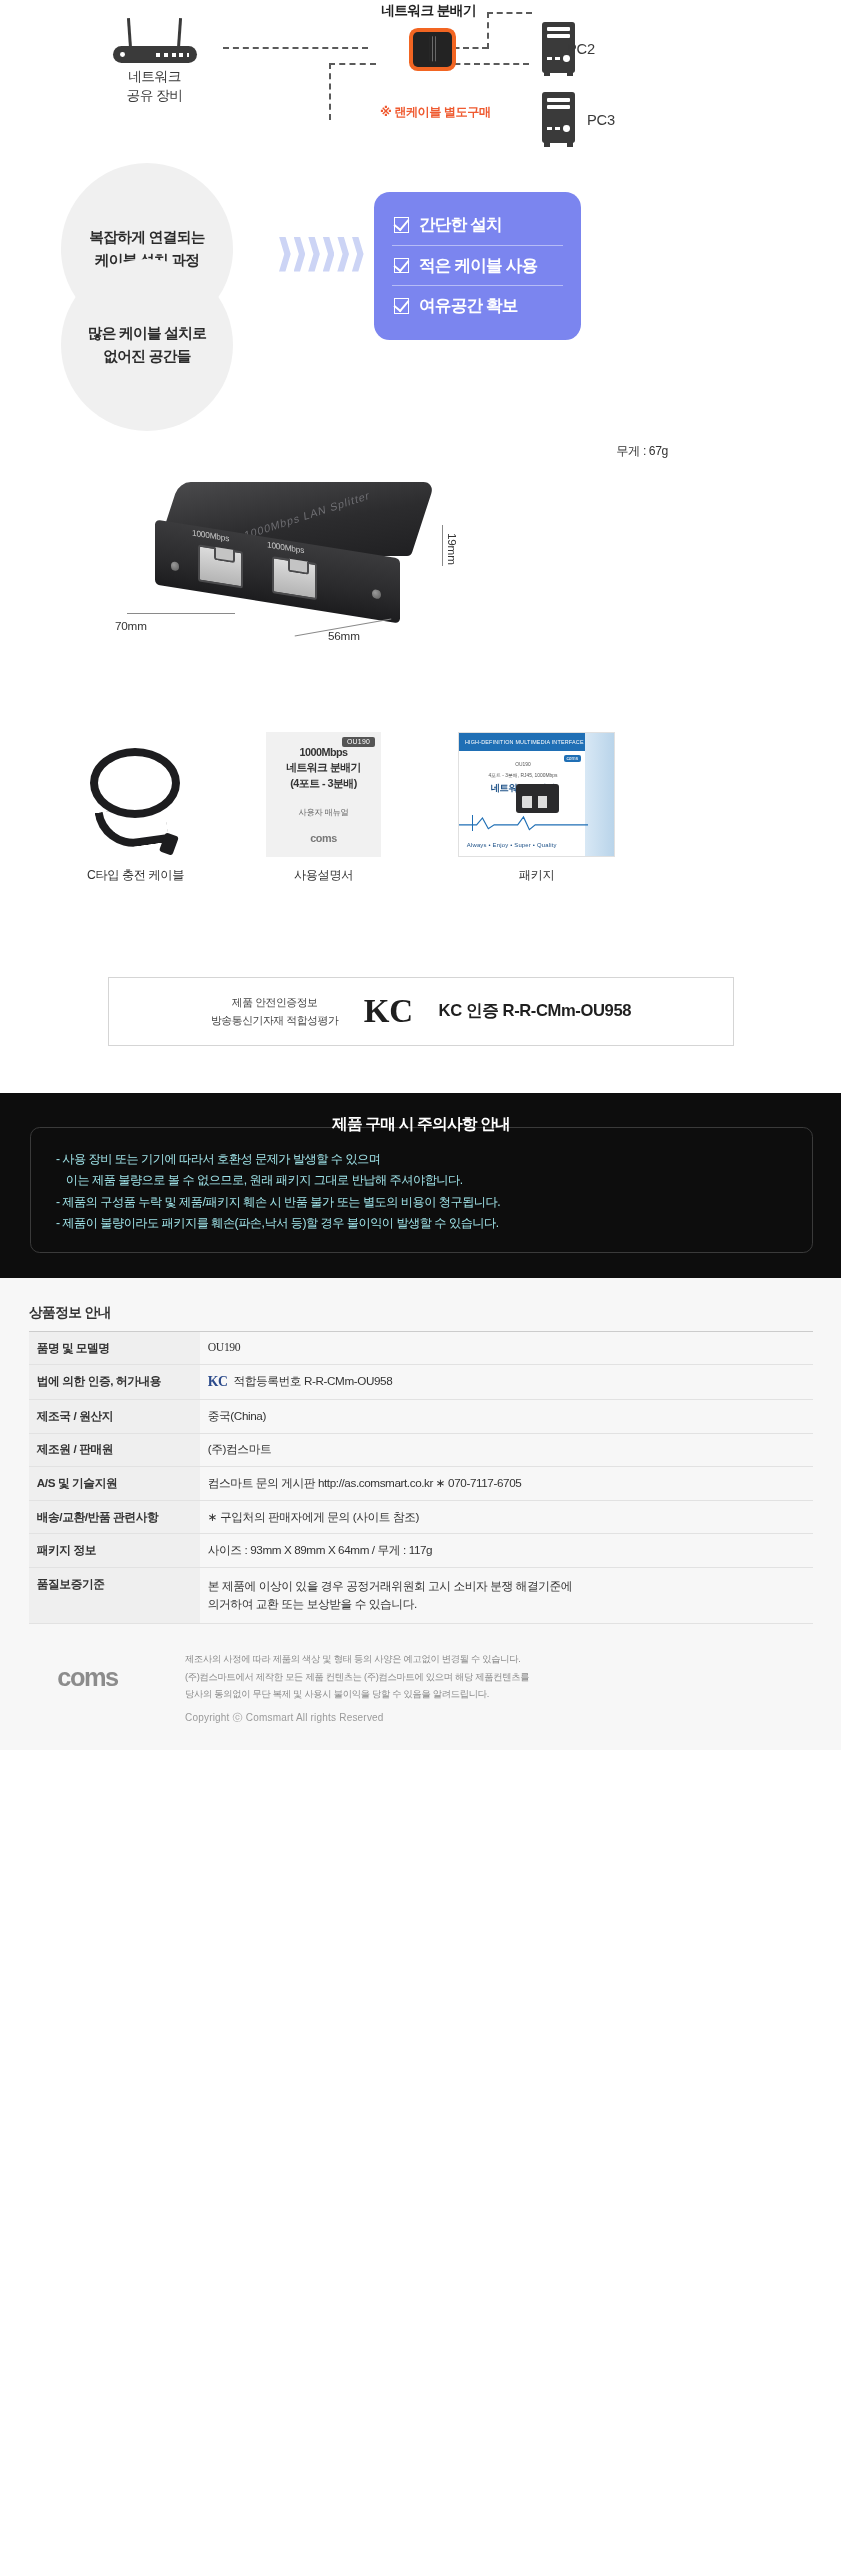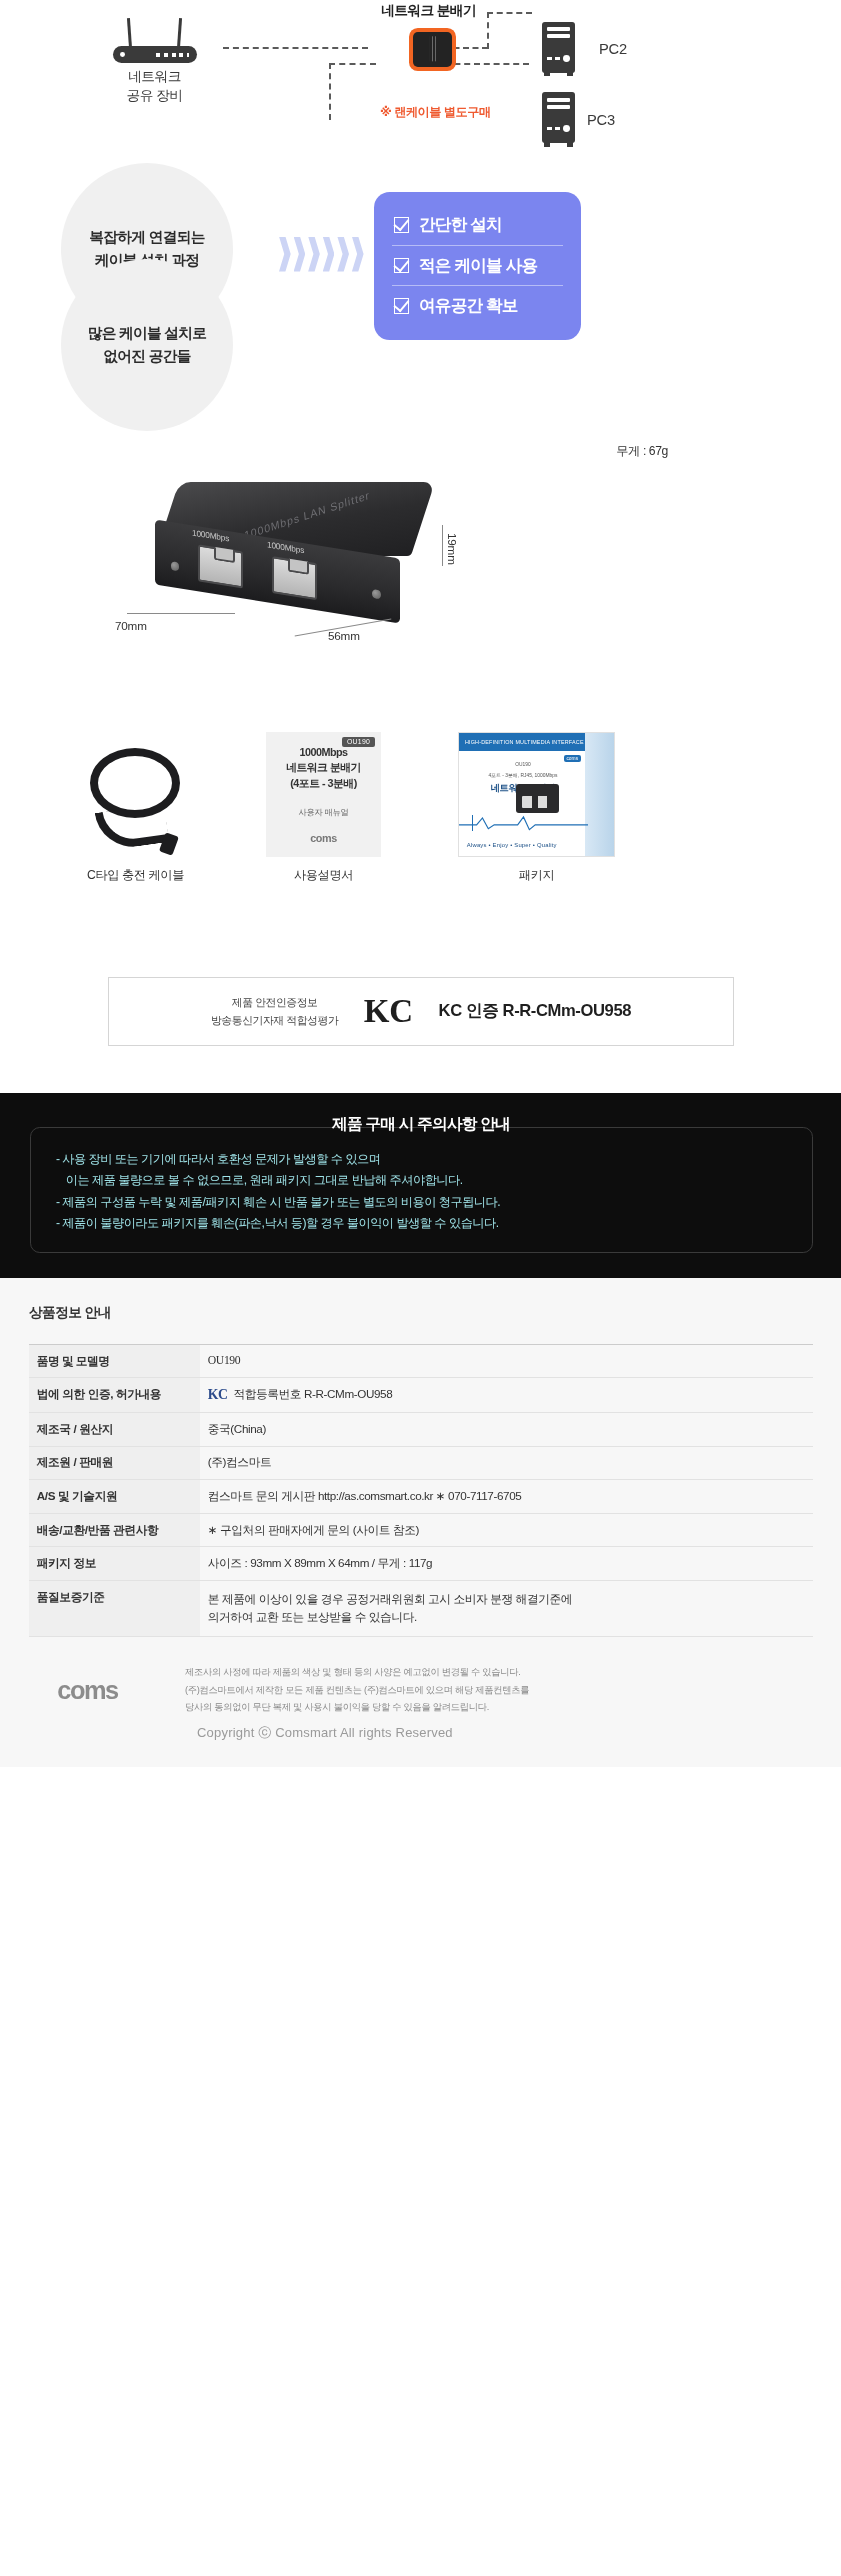--- a/index.html
+++ b/index.html
@@ -267,38 +267,38 @@
     width: 783px; margin: 0 auto; border:1px solid #3a3a3a; border-radius: 9.8px;
     padding: 21.5px 25.4px 17.6px; position:relative;
   }
   .caution-line {
     color:#9fe3e8; font-size: 12.2px; line-height: 1.75; letter-spacing:-0.5px;
   }
   .caution-line .ind { padding-left: 9.8px; display:inline-block; }
 
   
   .spec-wrap { background:#f7f7f7; padding: 25.4px 29px 9.8px; }
-  .spec-title { font-size: 13.7px; color:#333; font-weight:600; letter-spacing:-0.6px; margin-bottom: 22px; }
+  .spec-title { font-size: 13.7px; color:#333; font-weight:600; letter-spacing:-0.6px; margin-bottom: 9px; }
   table.spec { width: 100%; border-collapse: collapse; }
   table.spec td { border-bottom: 1px solid #e2e2e2; padding: 8.8px 7.8px; font-size: 11.7px; letter-spacing:-0.4px; color:#333; vertical-align: top; }
   table.spec td.k { width: 171px; background:#efefef; color:#333; font-weight:600; }
   table.spec tr:first-child td { border-top: 1px solid #ccc; font-family: Liberation Serif, serif; }
   .kc-mini {
     display:inline-block; font-family:"Liberation Serif", serif; font-weight:700;
     color:#2b4a8b; font-size: 13.7px; margin-right: 5.9px; vertical-align:-1px;
   }
 
   
   .footer { background:#f7f7f7; display:flex; padding: 17.6px 29px 25.4px; gap: 39px; align-items:flex-start; }
   .foot-logo {
     font-size: 25.4px; font-weight:800; color:#8c8c8c; letter-spacing:-1.5px;
     padding-top: 11.7px; width: 117px; text-align:center;
   }
   .foot-text { font-size: 9.3px; color:#8a8a8a; line-height: 1.85; letter-spacing:-0.3px; }
-  .foot-copy { font-size: 13px; color:#9a9a9a; margin-top: 7.8px; letter-spacing:0.2px;margin-left:12px; }
+  .foot-copy { font-size: 10px; color:#9a9a9a; margin-top: 7.8px; letter-spacing:0.2px; }
 </style>
 </head>
 <body>
 
 <div class="page">
 
   <div class="diagram">
 
     <div class="dline h" style="left:223px; top:47px; width:145px;"></div>
     <div class="dline h" style="left:425px; top:47px; width:63px;"></div>
@@ -330,21 +330,21 @@
         <div class="splitter-inner"></div>
       </div>
     </div>
 
     <div class="pc" style="left:542px; top:21.5px;">
       <div class="pc-case">
         <div class="pc-knob"></div>
       </div>
       <div class="pc-feet"></div>
     </div>
-    <div class="pc-label" style="left:599px; top:41px;">PC2</div>
+    <div class="pc-label" style="left:567px; top:41px;">PC2</div>
 
     <div class="pc" style="left:542px; top:92px;">
       <div class="pc-case">
         <div class="pc-knob"></div>
       </div>
       <div class="pc-feet"></div>
     </div>
     <div class="pc-label" style="left:587px; top:112px;">PC3</div>
 
     <div class="lan-note">※ 랜케이블 별도구매</div>

